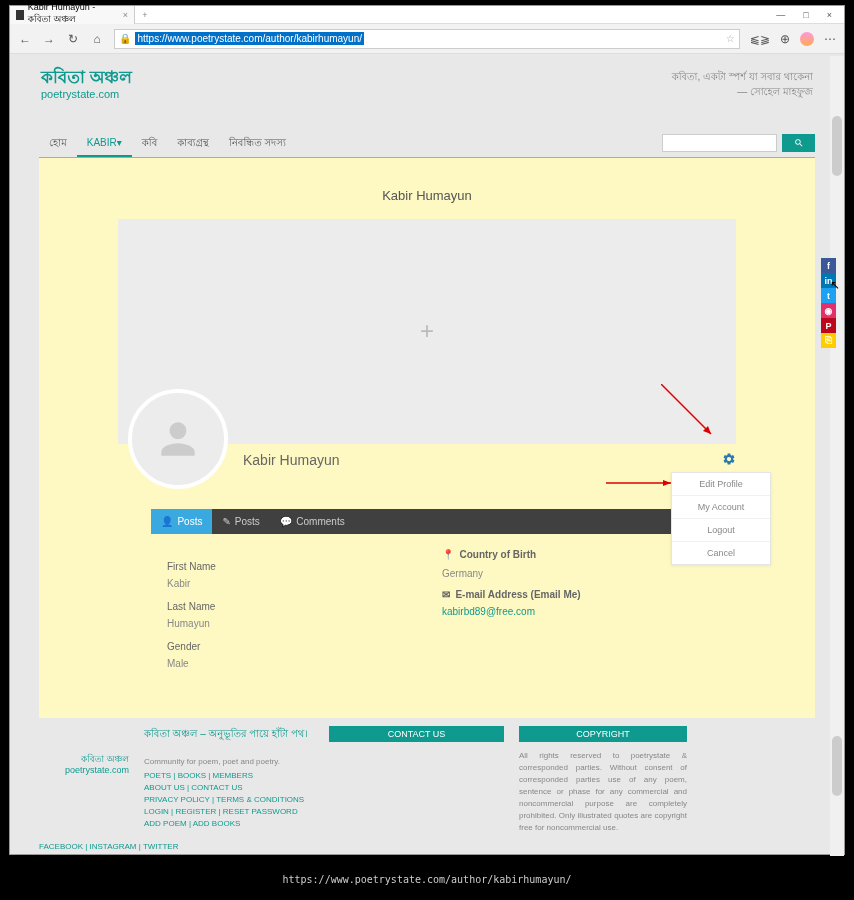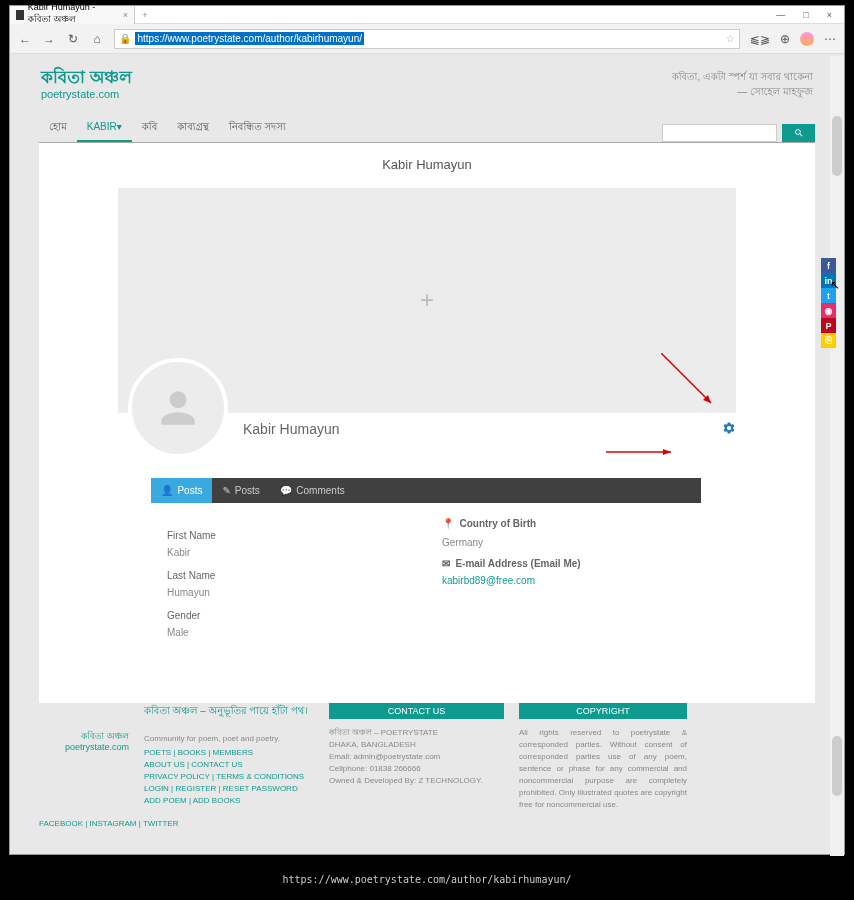--- a/index.html
+++ b/index.html
@@ -22,28 +22,28 @@
 .page{background:#e8e8e8;height:800px;overflow:hidden;position:relative}
 .scrollbar{position:absolute;right:0;top:50px;width:14px;height:800px;background:#f0f0f0}
 .scrollthumb{position:absolute;right:2px;top:60px;width:10px;height:60px;background:#ccc;border-radius:5px}
 .scrollthumb2{position:absolute;right:2px;top:680px;width:10px;height:60px;background:#ccc;border-radius:5px}
 .content{width:776px;margin:0 auto;padding-top:15px}
 .header{display:flex;justify-content:space-between;align-items:flex-start;padding:0 2px}
 .logo{color:#0e9a8f;font-size:17px;line-height:1.1}
 .logo-bn{font-weight:bold}
 .logo-en{font-size:11px}
 .tagline{text-align:right;font-size:10px;color:#888;line-height:1.5}
-.navbar{display:flex;align-items:flex-end;margin-top:15px;border-bottom:1px solid #aaa;height:28px}
+.navbar{display:flex;align-items:center;margin-top:30px;border-bottom:1px solid #aaa;height:28px}
 .navitem{font-size:10px;padding:0 10px;color:#555;height:28px;display:flex;align-items:center;cursor:pointer}
 .navitem.active{color:#0e9a8f;border-bottom:2px solid #0e9a8f}
 .navspacer{flex:1}
 .searchbox{width:115px;height:18px;border:1px solid #ccc;background:#fff}
 .searchbtn{width:33px;height:18px;background:#0e9a8f;margin-left:5px;display:flex;align-items:center;justify-content:center}
 .searchbtn svg{width:10px;height:10px;fill:#fff}
-.main{background:#ffffff;min-height:560px;padding:8px 0;}
+.main{background:#fef9c3;min-height:560px;padding:24px 0;margin-bottom:8px}
 .ptitle{text-align:center;font-size:13px;color:#555;padding:6px 0}
 .cover{width:618px;height:225px;background:#ececec;margin:10px auto 0;position:relative}
 .cover-plus{position:absolute;left:50%;top:50%;transform:translate(-50%,-50%);font-size:24px;color:#bbb}
 .profrow{width:618px;margin:0 auto;position:relative;height:65px}
 .avatar-lg{width:100px;height:100px;border-radius:50%;background:#ececec;border:4px solid #fff;position:absolute;left:10px;top:-55px;display:flex;align-items:center;justify-content:center}
 .avatar-lg svg{width:50px;height:50px;fill:#ccc}
 .profname{position:absolute;left:125px;top:8px;font-size:14px;color:#666}
 .gear{position:absolute;right:0;top:8px;cursor:pointer}
 .gear svg{width:14px;height:14px;fill:#2a7ab0}
 .dropdown{position:absolute;right:-35px;top:28px;width:100px;background:#fff;border:1px solid #e5e5e5;box-shadow:0 1px 3px rgba(0,0,0,.08);font-size:9px;z-index:10}
@@ -159,20 +159,26 @@
               </svg>
           </div>
           <svg class="arrow1" viewBox="0 0 55 55">
               <line x1="0" y1="0" x2="50" y2="50" stroke="#d00" stroke-width="1.5"></line>
               <polygon points="50,50 42,47 47,42" fill="#d00"></polygon>
             </svg>
           <svg class="arrow2" viewBox="0 0 70 8">
               <line x1="0" y1="4" x2="65" y2="4" stroke="#d00" stroke-width="1.5"></line>
               <polygon points="65,4 57,1 57,7" fill="#d00"></polygon>
             </svg>
+          <div class="dropdown">
+            <div class="dd-item">Edit Profile</div>
+            <div class="dd-item">My Account</div>
+            <div class="dd-item">Logout</div>
+            <div class="dd-item">Cancel</div>
+          </div>
         </div>
         <div class="tabs">
           <div class="tabitem on">
               <span>👤</span>
               <span>Posts</span>
             </div>
           <div class="tabitem">
               <span>✎</span>
               <span>Posts</span>
             </div>
@@ -218,27 +224,20 @@
           <div class="flinks">
             <div>POETS | BOOKS | MEMBERS</div>
             <div>ABOUT US | CONTACT US</div>
             <div>PRIVACY POLICY | TERMS &amp; CONDITIONS</div>
             <div>LOGIN | REGISTER | RESET PASSWORD</div>
             <div>ADD POEM | ADD BOOKS</div>
           </div>
         </div>
         <div class="fcol3">
           <div class="fbar">CONTACT US</div>
-          <div class="ftxt">
-            <div>কবিতা অঞ্চল – POETRYSTATE</div>
-            <div>DHAKA, BANGLADESH</div>
-            <div>Email: admin@poetrystate.com</div>
-            <div>Cellphone: 01838 266666</div>
-            <div>Owned &amp; Developed By: Z TECHNOLOGY.</div>
-          </div>
         </div>
         <div class="fcol4">
           <div class="fbar">COPYRIGHT</div>
           <div class="ftxt">All rights reserved to poetrystate &amp; corresponded parties. Without consent of corresponded parties use of any poem, sentence or phase for any commercial and noncommercial purpose are completely prohibited. Only illustrated quotes are copyright free for noncommercial use.</div>
         </div>
       </div>
       <div class="sublinks">FACEBOOK | INSTAGRAM | TWITTER</div>
     </div>
   </div>
 

